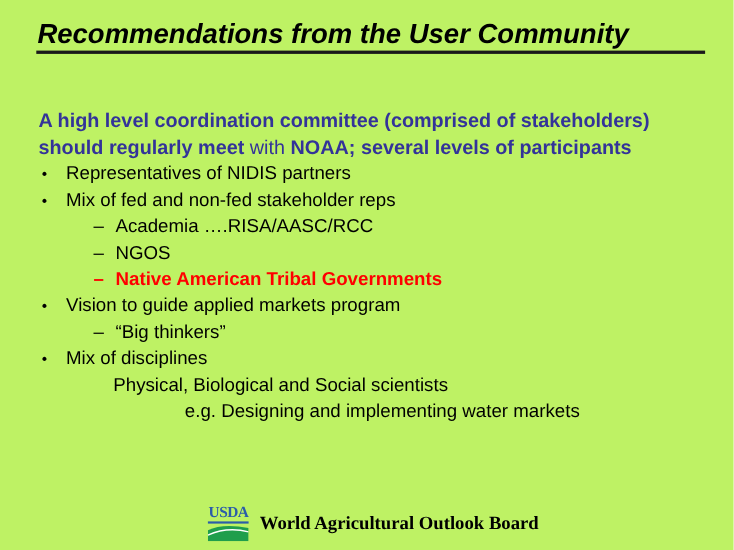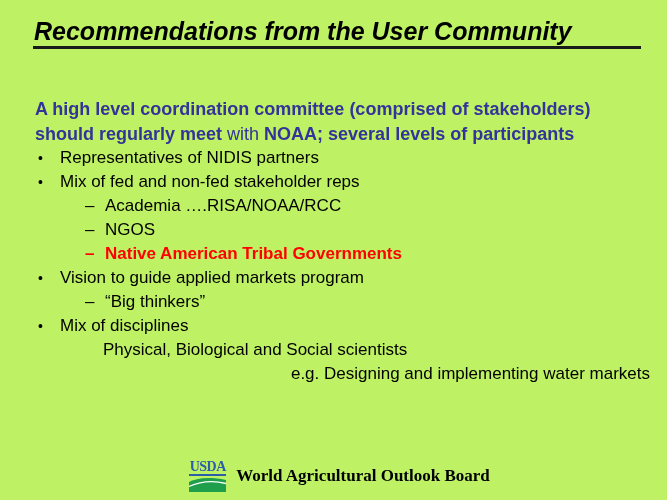--- a/index.html
+++ b/index.html
@@ -51,21 +51,21 @@
     font-size: 17px;
     line-height: 24px;
   }
   .row { white-space: nowrap; }
   .row .mk { display: inline-block; }
   .l1 { padding-left: 3px; }
   .l1 .mk { width: 22px; font-size: 14px; }
   .l2 { padding-left: 50px; }
   .l2 .mk { width: 20px; }
   .l3 { padding-left: 68px; }
-  .l4 { padding-left: 133px; text-align: right; }
+  .l4 { padding-left: 133px; }
   .highlight { color: var(--highlight_red, #ff0000); font-weight: bold; }
   .footer {
     position: absolute;
     left: 0;
     right: 0;
     top: 459px;
     height: 34px;
     display: flex;
     justify-content: center;
     align-items: center;
@@ -109,21 +109,21 @@
   </div>
 
   <div class="bullet-list">
     <div class="row l1">
       <span class="mk">•</span><span class="tx">Representatives of NIDIS partners</span>
     </div>
     <div class="row l1">
       <span class="mk">•</span><span class="tx">Mix of fed and non-fed stakeholder reps</span>
     </div>
     <div class="row l2">
-      <span class="mk">–</span><span class="tx">Academia ….RISA/NOAA/RCC</span>
+      <span class="mk">–</span><span class="tx">Academia ….RISA/AASC/RCC</span>
     </div>
     <div class="row l2">
       <span class="mk">–</span><span class="tx">NGOS</span>
     </div>
     <div class="row l2 highlight">
       <span class="mk">–</span><span class="tx">Native American Tribal Governments</span>
     </div>
     <div class="row l1">
       <span class="mk">•</span><span class="tx">Vision to guide applied markets program</span>
     </div>

